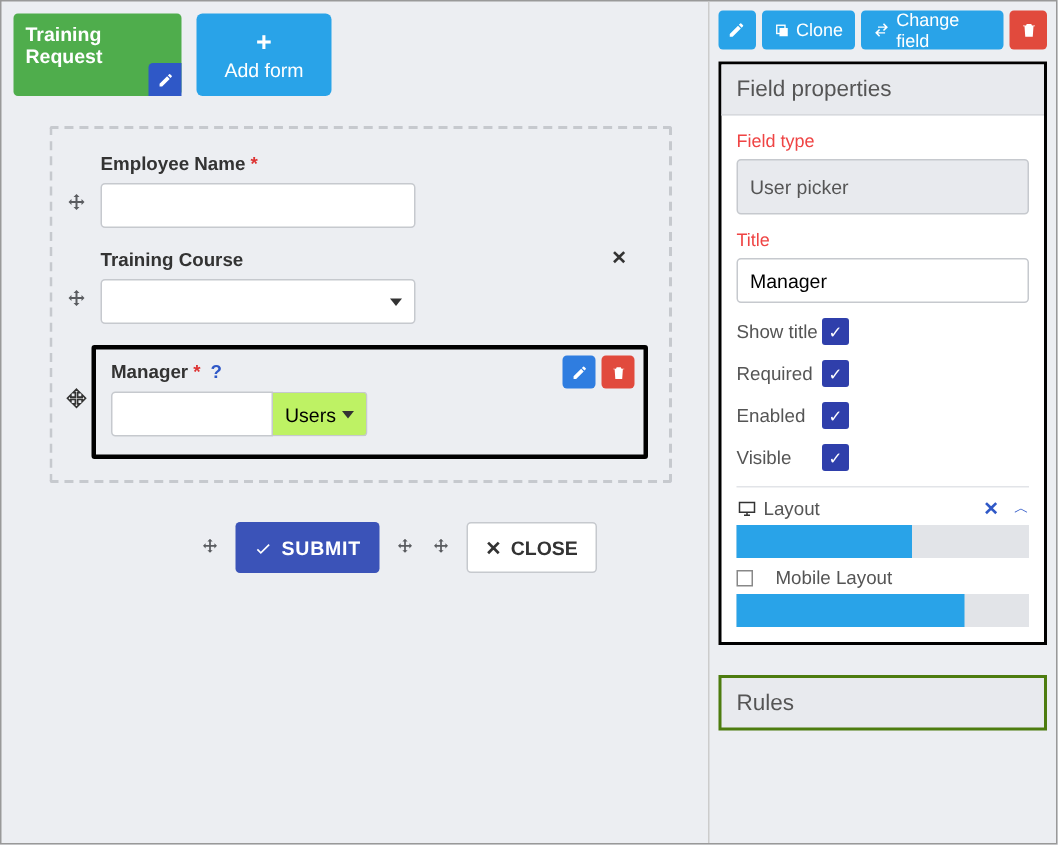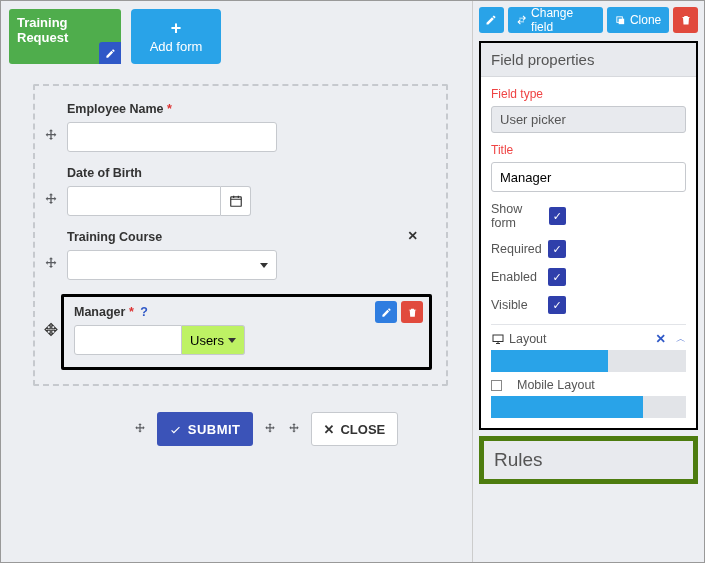--- a/index.html
+++ b/index.html
@@ -43,34 +43,34 @@
   .r-toolbar { display: flex; gap: 4px; justify-content: flex-end; margin-bottom: 6px; }
   .r-btn { background: #3b53b8; color: #fff; border-radius: 3px; font-size: 12px; height: 26px; display: flex; align-items: center; padding: 0 8px; gap: 4px; cursor: pointer; font-weight: bold; }
   .r-toolbar2 { display: flex; gap: 4px; justify-content: flex-end; margin-bottom: 8px; }
   .r-btn-sm { background: #29a3e8; color: #fff; border-radius: 3px; font-size: 12px; height: 26px; display: flex; align-items: center; padding: 0 8px; gap: 4px; cursor: pointer; }
   .r-btn-red { background: #e14a3d; }
   .r-btn-icon { width: 26px; padding: 0; justify-content: center; }
   .prop-panel { border: 2px solid #000; background: #fff; }
   .prop-header { background: #e8eaee; padding: 8px 10px; font-size: 15px; color: #555; border-bottom: 1px solid #d7d9dd; }
   .prop-body { padding: 10px 10px; }
   .prop-label { font-size: 12px; color: #ef4444; margin-bottom: 5px; }
-  .prop-input-ro { height: 27px; background: #e8eaee; border: 1px solid #c6c9ce; border-radius: 3px; width: 100%; padding: 0 8px; font-size: 13px; color: #555; display: flex; align-items: center; margin-bottom: 10px; }
+  .prop-input-ro { height: 37px; background: #e8eaee; border: 1px solid #c6c9ce; border-radius: 3px; width: 100%; padding: 0 8px; font-size: 13px; color: #555; display: flex; align-items: center; margin-bottom: 10px; }
   .prop-input { height: 30px; background: #fff; border: 1px solid #c6c9ce; border-radius: 3px; width: 100%; padding: 0 8px; font-size: 13px; margin-bottom: 10px; }
   .checkbox-row { display: flex; align-items: center; justify-content: space-between; margin-bottom: 10px; padding-right: 120px; }
   .checkbox-row .lbl { font-size: 12.5px; color: #555; }
   .cbox { width: 18px; height: 18px; background: #2f3fab; border-radius: 2px; display: flex; align-items: center; justify-content: center; color: #fff; font-size: 11px; }
   .layout-row { display: flex; align-items: center; font-size: 12.5px; color: #555; gap: 4px; border-top: 1px solid #e2e4e8; padding-top: 6px; }
   .layout-row .spacer { flex: 1; }
   .layout-row .close-x { color: #2f58c7; font-weight: bold; margin-right: 6px; }
   .layout-row .chev { color: #2f58c7; font-size: 10px; }
   .slider-bar { height: 22px; background: #e2e4e8; margin-top: 4px; position: relative; }
   .slider-fill { height: 100%; background: #29a3e8; }
   .mobile-row { display: flex; align-items: center; font-size: 12.5px; color: #555; gap: 15px; margin-top: 6px; }
   .empty-cbox { width: 11px; height: 11px; border: 1px solid #888; display: inline-block; }
-  .rules-header { background: #e8eaee; padding: 8px 10px; font-size: 19px; color: #555; margin-top: 6px; border: 5px solid #4d7c0f; }
+  .rules-header { background: #e8eaee; padding: 8px 10px; font-size: 15px; color: #555; margin-top: 20px; border: 2px solid #4d7c0f; }
   svg { display: block; }
 </style>
 </head>
 <body>
 
 <div class="main-wrap">
   <div class="left-area">
     <div class="top-row">
       <div class="form-tab">
         <span>Training Request</span>
@@ -93,37 +93,20 @@
               <path d="M12 2l3 3h-2v4h4V7l3 3-3 3v-2h-4v4h2l-3 3-3-3h2v-4H7v2l-3-3 3-3v2h4V5H9l3-3z"></path>
             </svg>
         </span>
         <div class="field-label">
           <span>Employee Name</span>
           <span class="req-star">*</span>
         </div>
         <input class="text-input" style="">
       </div>
 
-      <div class="field-block">
-        <span class="move-handle">
-          <svg width="16" height="16" viewBox="0 0 24 24" fill="#5a5c60">
-              <path d="M12 2l3 3h-2v4h4V7l3 3-3 3v-2h-4v4h2l-3 3-3-3h2v-4H7v2l-3-3 3-3v2h4V5H9l3-3z"></path>
-            </svg>
-        </span>
-        <div class="field-label">Date of Birth</div>
-        <div class="date-row">
-          <input class="date-input" style="">
-          <div class="cal-btn">
-            <svg width="14" height="14" viewBox="0 0 24 24" fill="none" stroke="#333" stroke-width="2">
-                <rect x="3" y="5" width="18" height="16" rx="1"></rect>
-                <path d="M3 9h18M8 3v4M16 3v4"></path>
-              </svg>
-          </div>
-        </div>
-      </div>
 
       <div class="field-block">
         <span class="move-handle">
           <svg width="16" height="16" viewBox="0 0 24 24" fill="#5a5c60">
               <path d="M12 2l3 3h-2v4h4V7l3 3-3 3v-2h-4v4h2l-3 3-3-3h2v-4H7v2l-3-3 3-3v2h4V5H9l3-3z"></path>
             </svg>
         </span>
         <div class="field-label course-row">
           <span>Training Course</span>
           <span class="remove-x">✕</span>
@@ -196,50 +179,50 @@
   </div>
 
   <div class="right-area">
     <div class="r-toolbar2">
       <div class="r-btn-sm r-btn-icon">
         <svg width="12" height="12" viewBox="0 0 24 24" fill="white">
             <path d="M3 17.25V21h3.75l11-11-3.75-3.75-11 11zM20.7 7.04a1 1 0 0 0 0-1.41l-2.34-2.34a1 1 0 0 0-1.41 0l-1.83 1.83 3.75 3.75 1.83-1.83z"></path>
           </svg>
       </div>
       <div class="r-btn-sm">
-        <svg width="12" height="12" viewBox="0 0 24 24" fill="white">
-            <path d="M7 7h10l-3-3 1.5-1.5L21 8l-5.5 5.5L14 12l3-3H7V7zm10 10H7l3 3-1.5 1.5L3 16l5.5-5.5L10 12l-3 3h10v2z"></path>
-          </svg>
-        <span>Change field</span>
-      </div>
-      <div class="r-btn-sm">
         <svg width="11" height="11" viewBox="0 0 24 24" fill="white">
             <rect x="8" y="8" width="12" height="12"></rect>
             <rect x="4" y="4" width="12" height="12" fill="none" stroke="white" stroke-width="2"></rect>
           </svg>
         <span>Clone</span>
+      </div>
+      <div class="r-btn-sm">
+        <svg width="12" height="12" viewBox="0 0 24 24" fill="white">
+            <path d="M7 7h10l-3-3 1.5-1.5L21 8l-5.5 5.5L14 12l3-3H7V7zm10 10H7l3 3-1.5 1.5L3 16l5.5-5.5L10 12l-3 3h10v2z"></path>
+          </svg>
+        <span>Change field</span>
       </div>
       <div class="r-btn-sm r-btn-red r-btn-icon">
         <svg width="12" height="12" viewBox="0 0 24 24" fill="white">
             <path d="M6 7h12l-1 14H7L6 7zm3-3h6l1 2H8l1-2zM4 6h16v1H4z"></path>
           </svg>
       </div>
     </div>
 
     <div class="prop-panel">
       <div class="prop-header">Field properties</div>
       <div class="prop-body">
         <div class="prop-label">Field type</div>
         <div class="prop-input-ro">User picker</div>
 
         <div class="prop-label">Title</div>
         <input class="prop-input" value="Manager" style="">
 
         <div class="checkbox-row">
-          <span class="lbl">Show form</span>
+          <span class="lbl">Show title</span>
           <div class="cbox">✓</div>
         </div>
         <div class="checkbox-row">
           <span class="lbl">Required</span>
           <div class="cbox">✓</div>
         </div>
         <div class="checkbox-row">
           <span class="lbl">Enabled</span>
           <div class="cbox">✓</div>
         </div>

